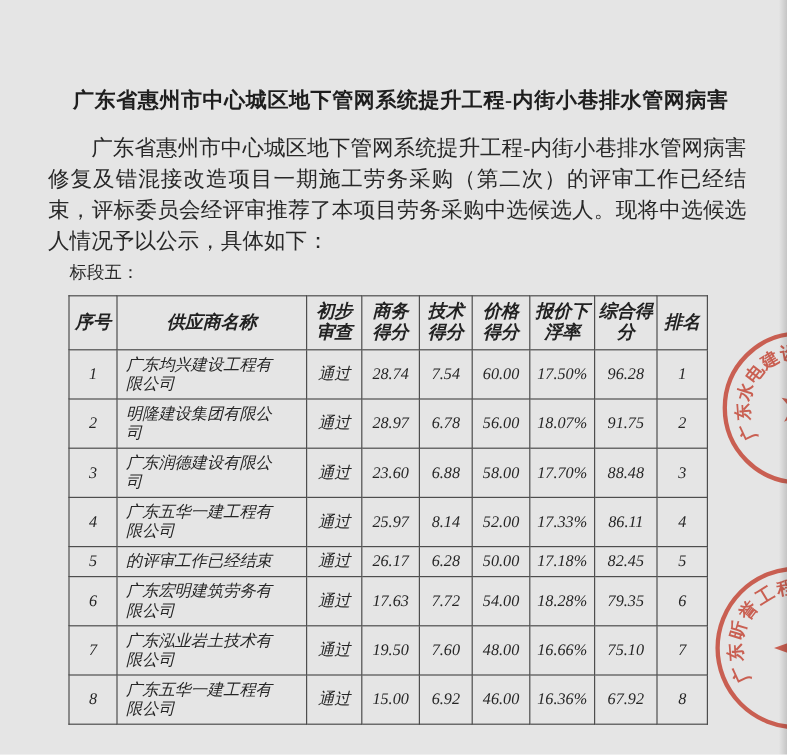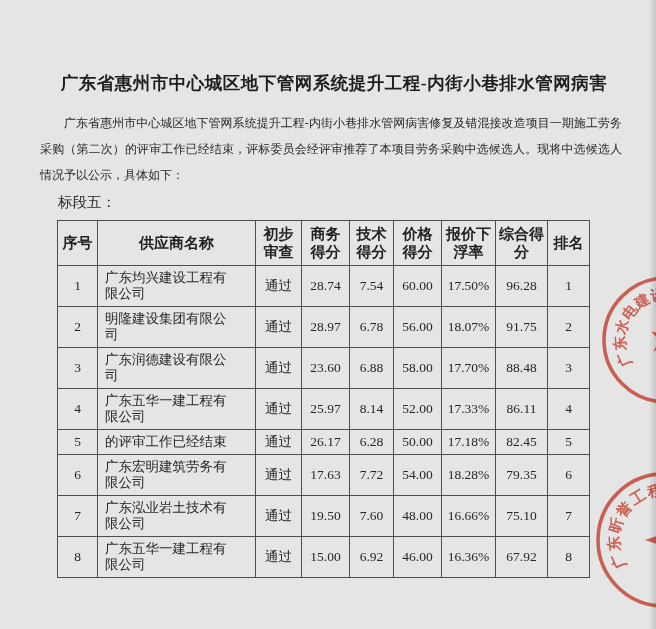--- a/index.html
+++ b/index.html
@@ -17,38 +17,39 @@
     margin:64px 34px 0 46px;
     text-align:center;
     font-weight:700;
     font-size:17.5px;
     line-height:38px;
     letter-spacing:0.5px;
     color:#1e1e1e;
   }
   .intro {
     margin:8px 34px 0 40px;
-    font-size:12px;
+    font-size:18px;
     line-height:26px;
     text-indent:2em;
     text-align:justify;
     color:#282828;
   }
   .section-label {
     margin:5px 0 0 58px;
     font-size:14.5px;
     line-height:19px;
     color:#282828;
   }
   table.score-table {
     border-collapse:collapse;
     table-layout:fixed;
     width:532px;
     margin:8px 0 0 57px;
     background:transparent;
+    font-style:italic;
   }
   .score-table th, .score-table td {
     border:1.6px solid #4e4e4e;
     text-align:center;
     vertical-align:middle;
     overflow:hidden;
     word-break:break-all;
   }
   .score-table th {
     font-size:15px;

